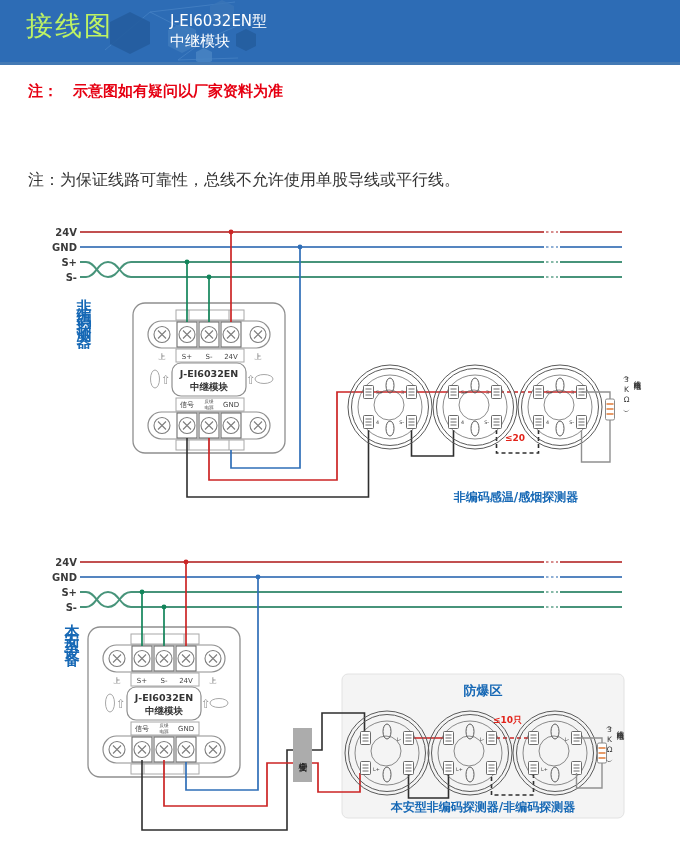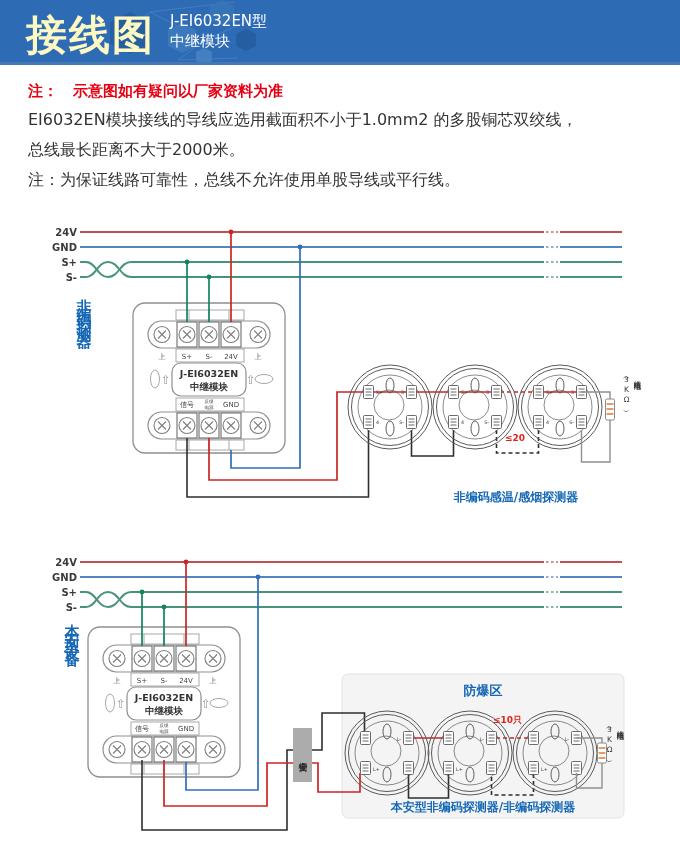--- a/index.html
+++ b/index.html
@@ -1,21 +1,21 @@
 <!DOCTYPE html>
 <html><head>
 <meta charset="utf-8">
 <style>
   html,body{margin:0;padding:0;background:#fff;}
   #page{position:relative;width:680px;height:856px;background:#fff;overflow:hidden;
         font-family:"DejaVu Sans",sans-serif;}
   
   #header{position:absolute;left:0;top:0;width:680px;height:62px;background:#2d6cb5;
           border-bottom:3px solid #4379b4;}
-  #hdr-title{position:absolute;left:26px;top:8px;font-size:41px;font-weight:bold;color:#fef9c3;letter-spacing:2px;}
+  #hdr-title{position:absolute;left:26px;top:8px;font-size:27px;font-weight:normal;color:#bef264;letter-spacing:2px;}
   #hdr-sub{position:absolute;left:170px;top:11px;color:#fff;font-size:15px;line-height:20px;}
   #hdr-deco{position:absolute;right:0;top:0;height:62px;}
   
   .note-red{position:absolute;left:28px;top:82px;color:#e60012;font-size:15px;font-weight:700;}
   .body-line{position:absolute;left:28px;color:#333;font-size:16px;}
   
   .vlabel{position:absolute;writing-mode:vertical-rl;text-orientation:upright;
           color:#1668b5;font-weight:bold;font-size:15px;letter-spacing:7px;}
   .eol{position:absolute;writing-mode:vertical-rl;text-orientation:upright;
        color:#333;font-size:7.5px;letter-spacing:1px;line-height:11px;}
@@ -71,22 +71,20 @@
       </g>
     </svg>
     <div id="hdr-title">接线图</div>
     <div id="hdr-sub">
       <div>J-EI6032EN型</div>
       <div>中继模块</div>
     </div>
   </div>
 
   <div class="note-red">注：　示意图如有疑问以厂家资料为准</div>
-  <div class="body-line" style="top:110px;">EI6032EN模块接线的导线应选用截面积不小于1.0mm2 的多股铜芯双绞线，</div>
-  <div class="body-line" style="top:140px;">总线最长距离不大于2000米。</div>
   <div class="body-line" style="top:170px;">注：为保证线路可靠性，总线不允许使用单股导线或平行线。</div>
 
   <svg width="680" height="856" viewBox="0 0 680 856">
     <defs>
       <g id="screw" stroke="#7d7d7d" stroke-width="1.1" fill="#fff">
         <circle r="8"></circle>
         <path d="M-4,-4 L4,4 M-4,4 L4,-4"></path>
       </g>
       <g id="tbox" stroke="#5a5a5a" stroke-width="0.9" fill="#fff">
         <rect x="-5" y="-6.5" width="10" height="13" rx="1"></rect>

